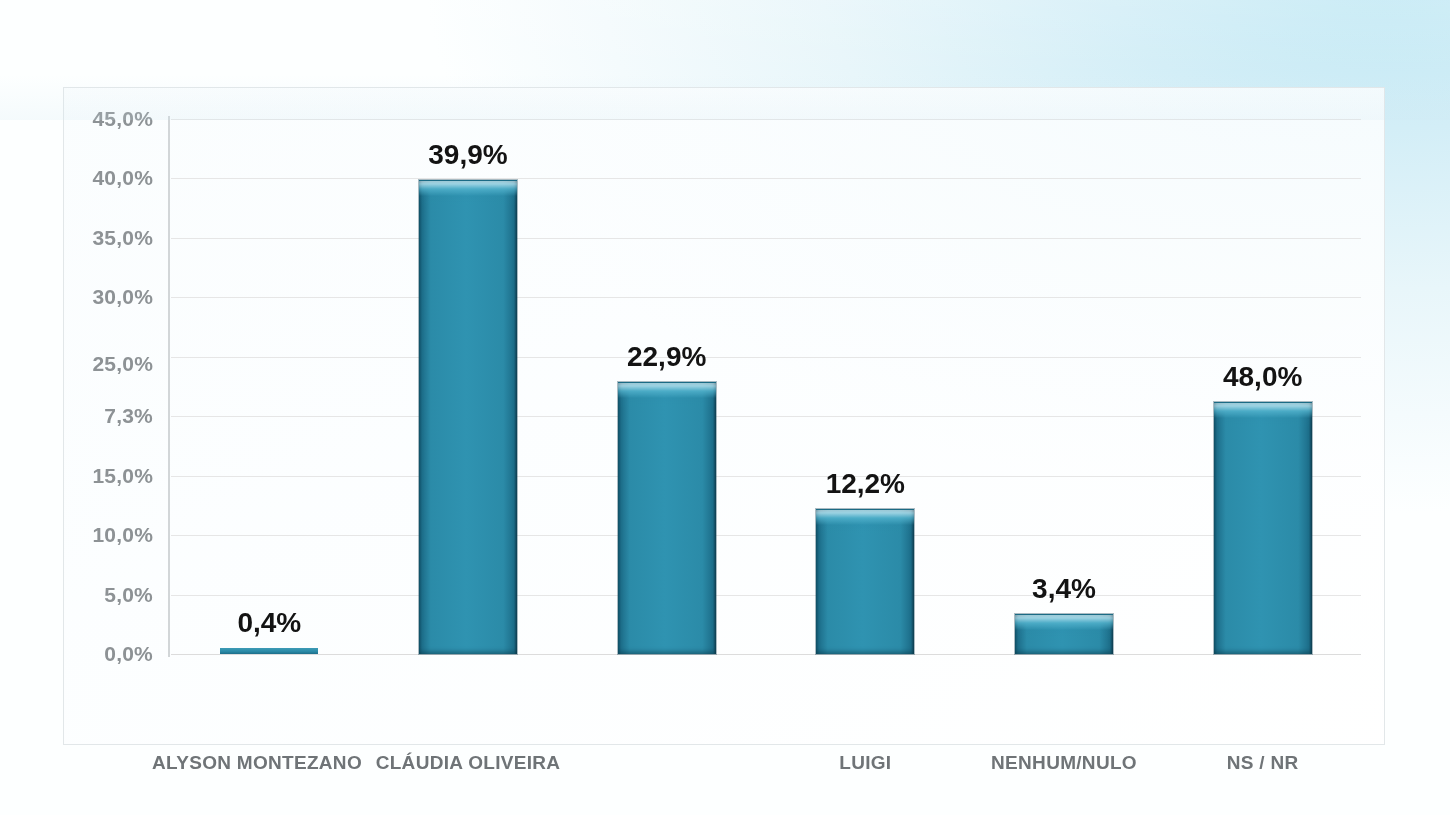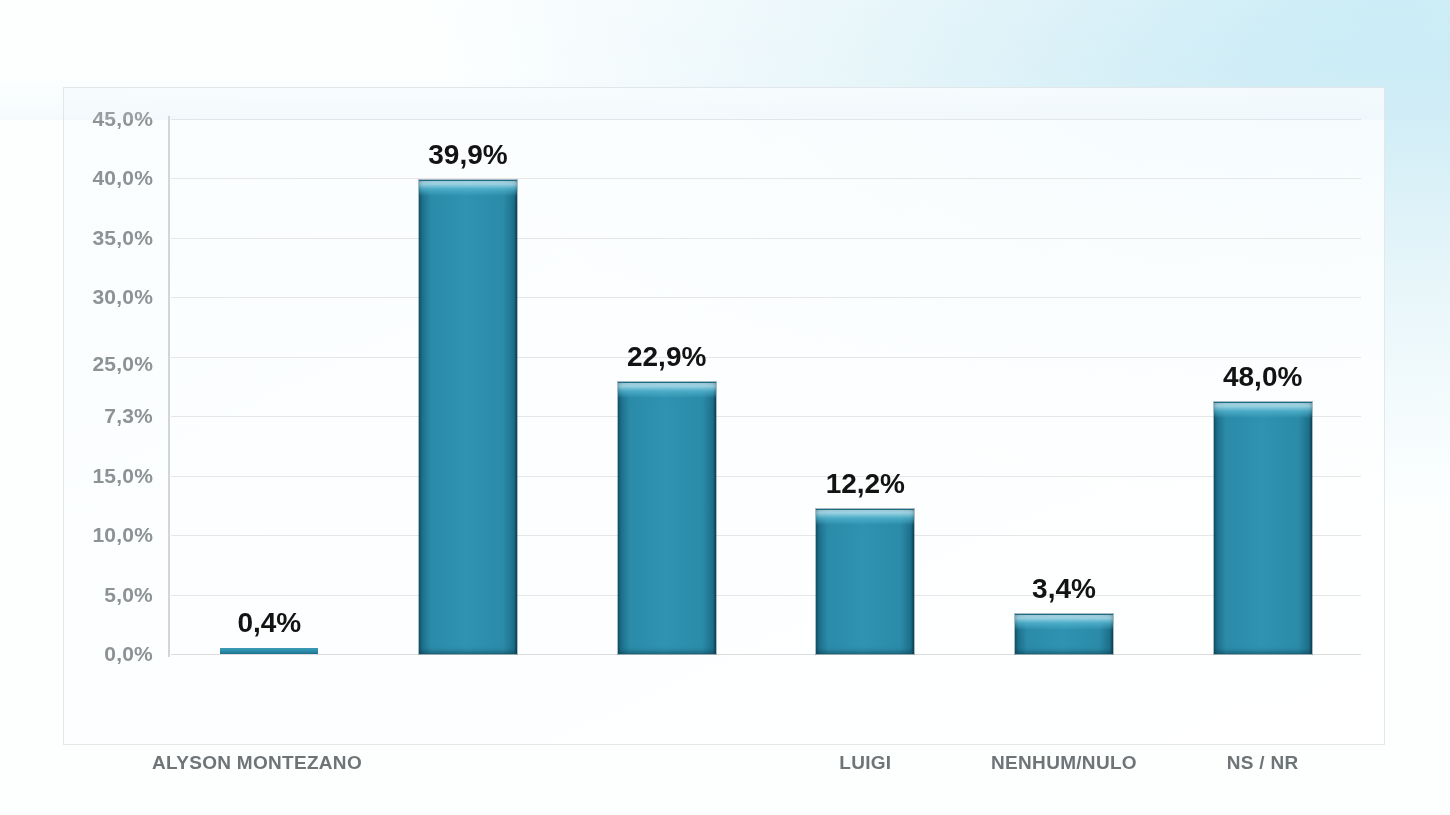--- a/index.html
+++ b/index.html
@@ -194,18 +194,19 @@
           <div class="bar" title="NENHUM/NULO 3,4%" style="height: 40.4222px;"></div>
           <div class="bar-value" style="bottom: 49.4222px;">3,4%</div>
         </div>
         <div class="bar-slot" style="left: 1044.67px; height: 535px;">
           <div class="bar" title="NS / NR 21,2%" style="height: 252.044px;"></div>
           <div class="bar-value" style="bottom: 261.044px;">48,0%</div>
         </div>
       </div>
 
   <div class="cat-label" style="left: 78px;">ALYSON MONTEZANO</div>
+      <div class="cat-label" style="left: 289px;">CLÁUDIA OLIVEIRA</div>
       <div class="cat-label" style="left: 686.333px;">LUIGI</div>
       <div class="cat-label" style="left: 885px;">NENHUM/NULO</div>
       <div class="cat-label" style="left: 1083.67px;">NS / NR</div>
     </div>
 
 </div>
 
 </body></html>

